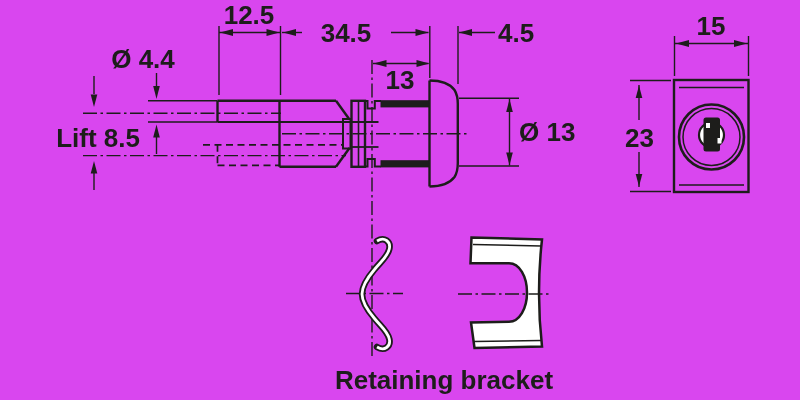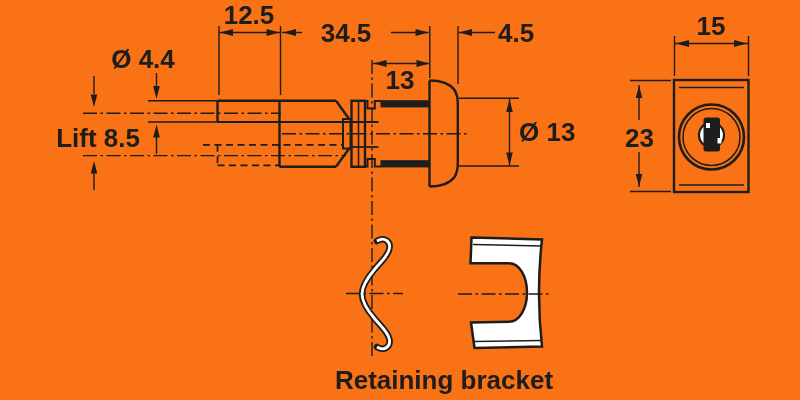--- a/index.html
+++ b/index.html
@@ -1,16 +1,16 @@
 <!DOCTYPE html>
 <html><head>
 <meta charset="utf-8">
 <style>
   html,body{margin:0;padding:0;background:#fff;}
-  .stage{position:relative;width:800px;height:400px;background:#f97316;overflow:hidden;}
+  .stage{position:relative;width:800px;height:400px;background:#d946ef;overflow:hidden;}
   svg{display:block;}
   text{font-family:"Liberation Sans", sans-serif;font-weight:bold;fill:#1d1d1b;}
   .dim-text{font-size:26px;}
   .caption-text{font-size:26px;}
   .ol{stroke:#1d1d1b;fill:none;}
   .thin{stroke-width:1.4;}
   .thick{stroke-width:2.4;}
   .mid{stroke-width:2;}
   .cl{stroke:#1d1d1b;fill:none;stroke-width:1.4;stroke-dasharray:14 3.5 2.5 3.5;}
   .hid{stroke:#1d1d1b;fill:none;stroke-width:1.7;stroke-dasharray:7 4.5;}

